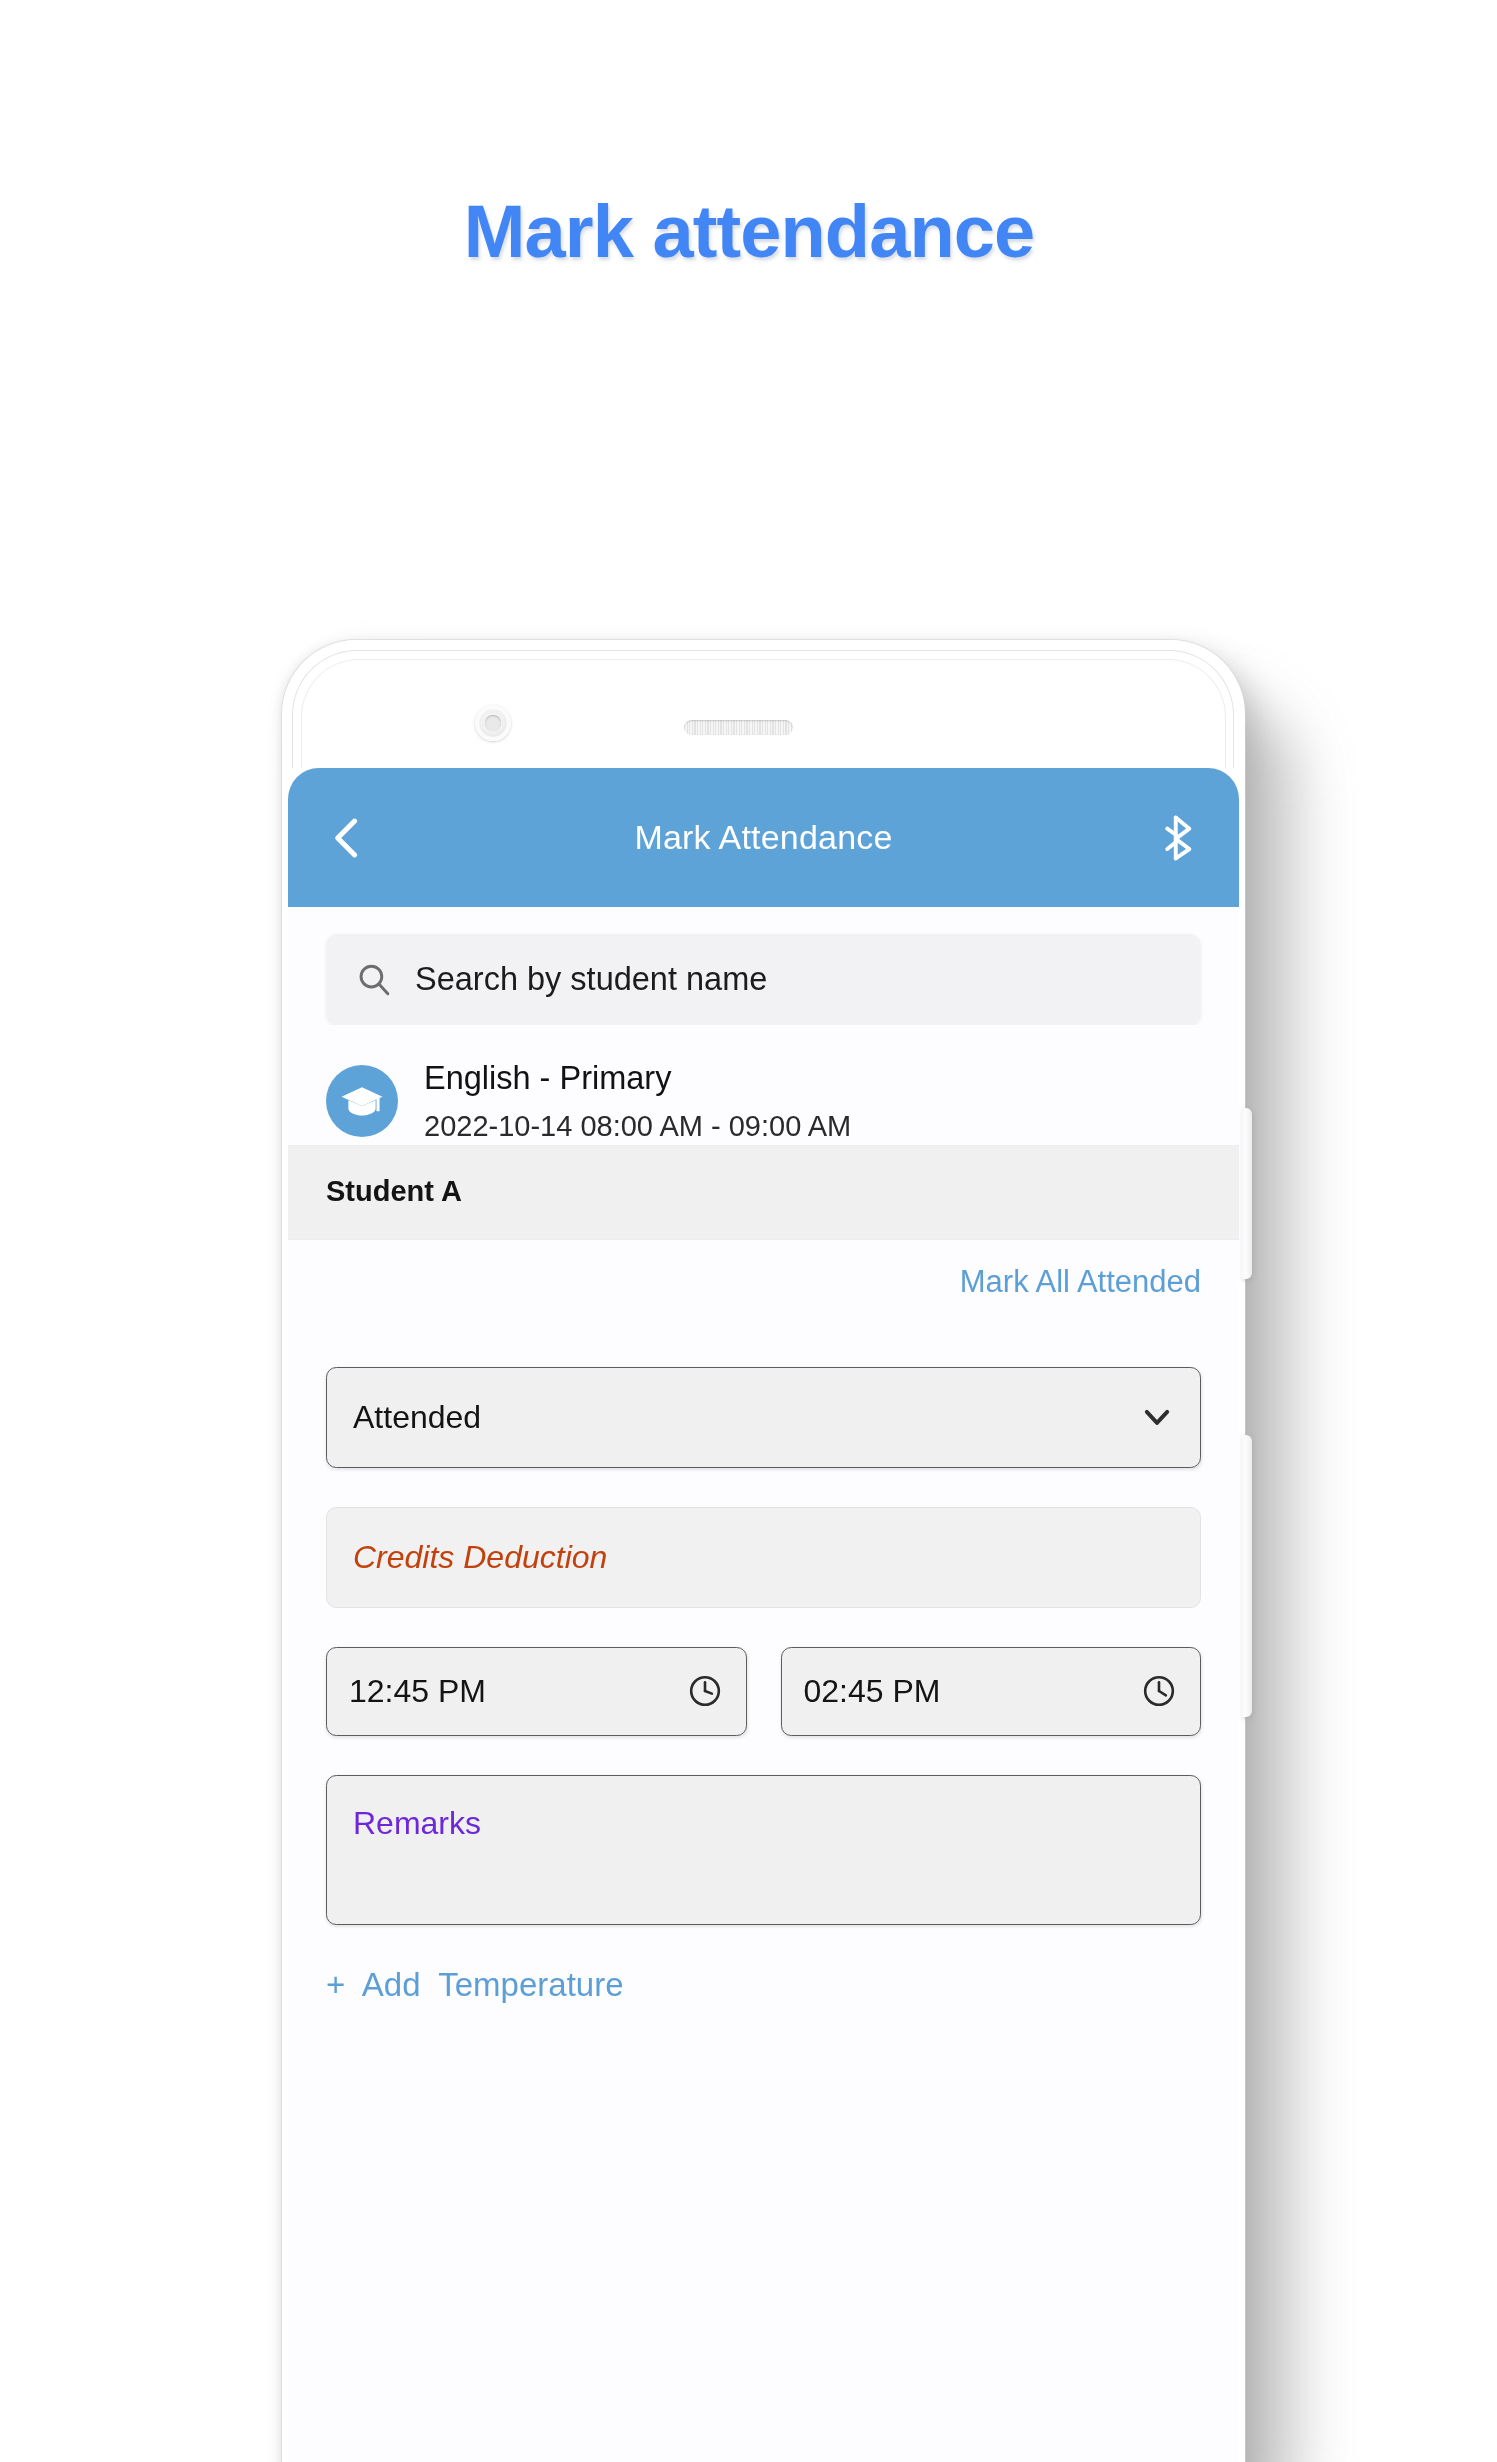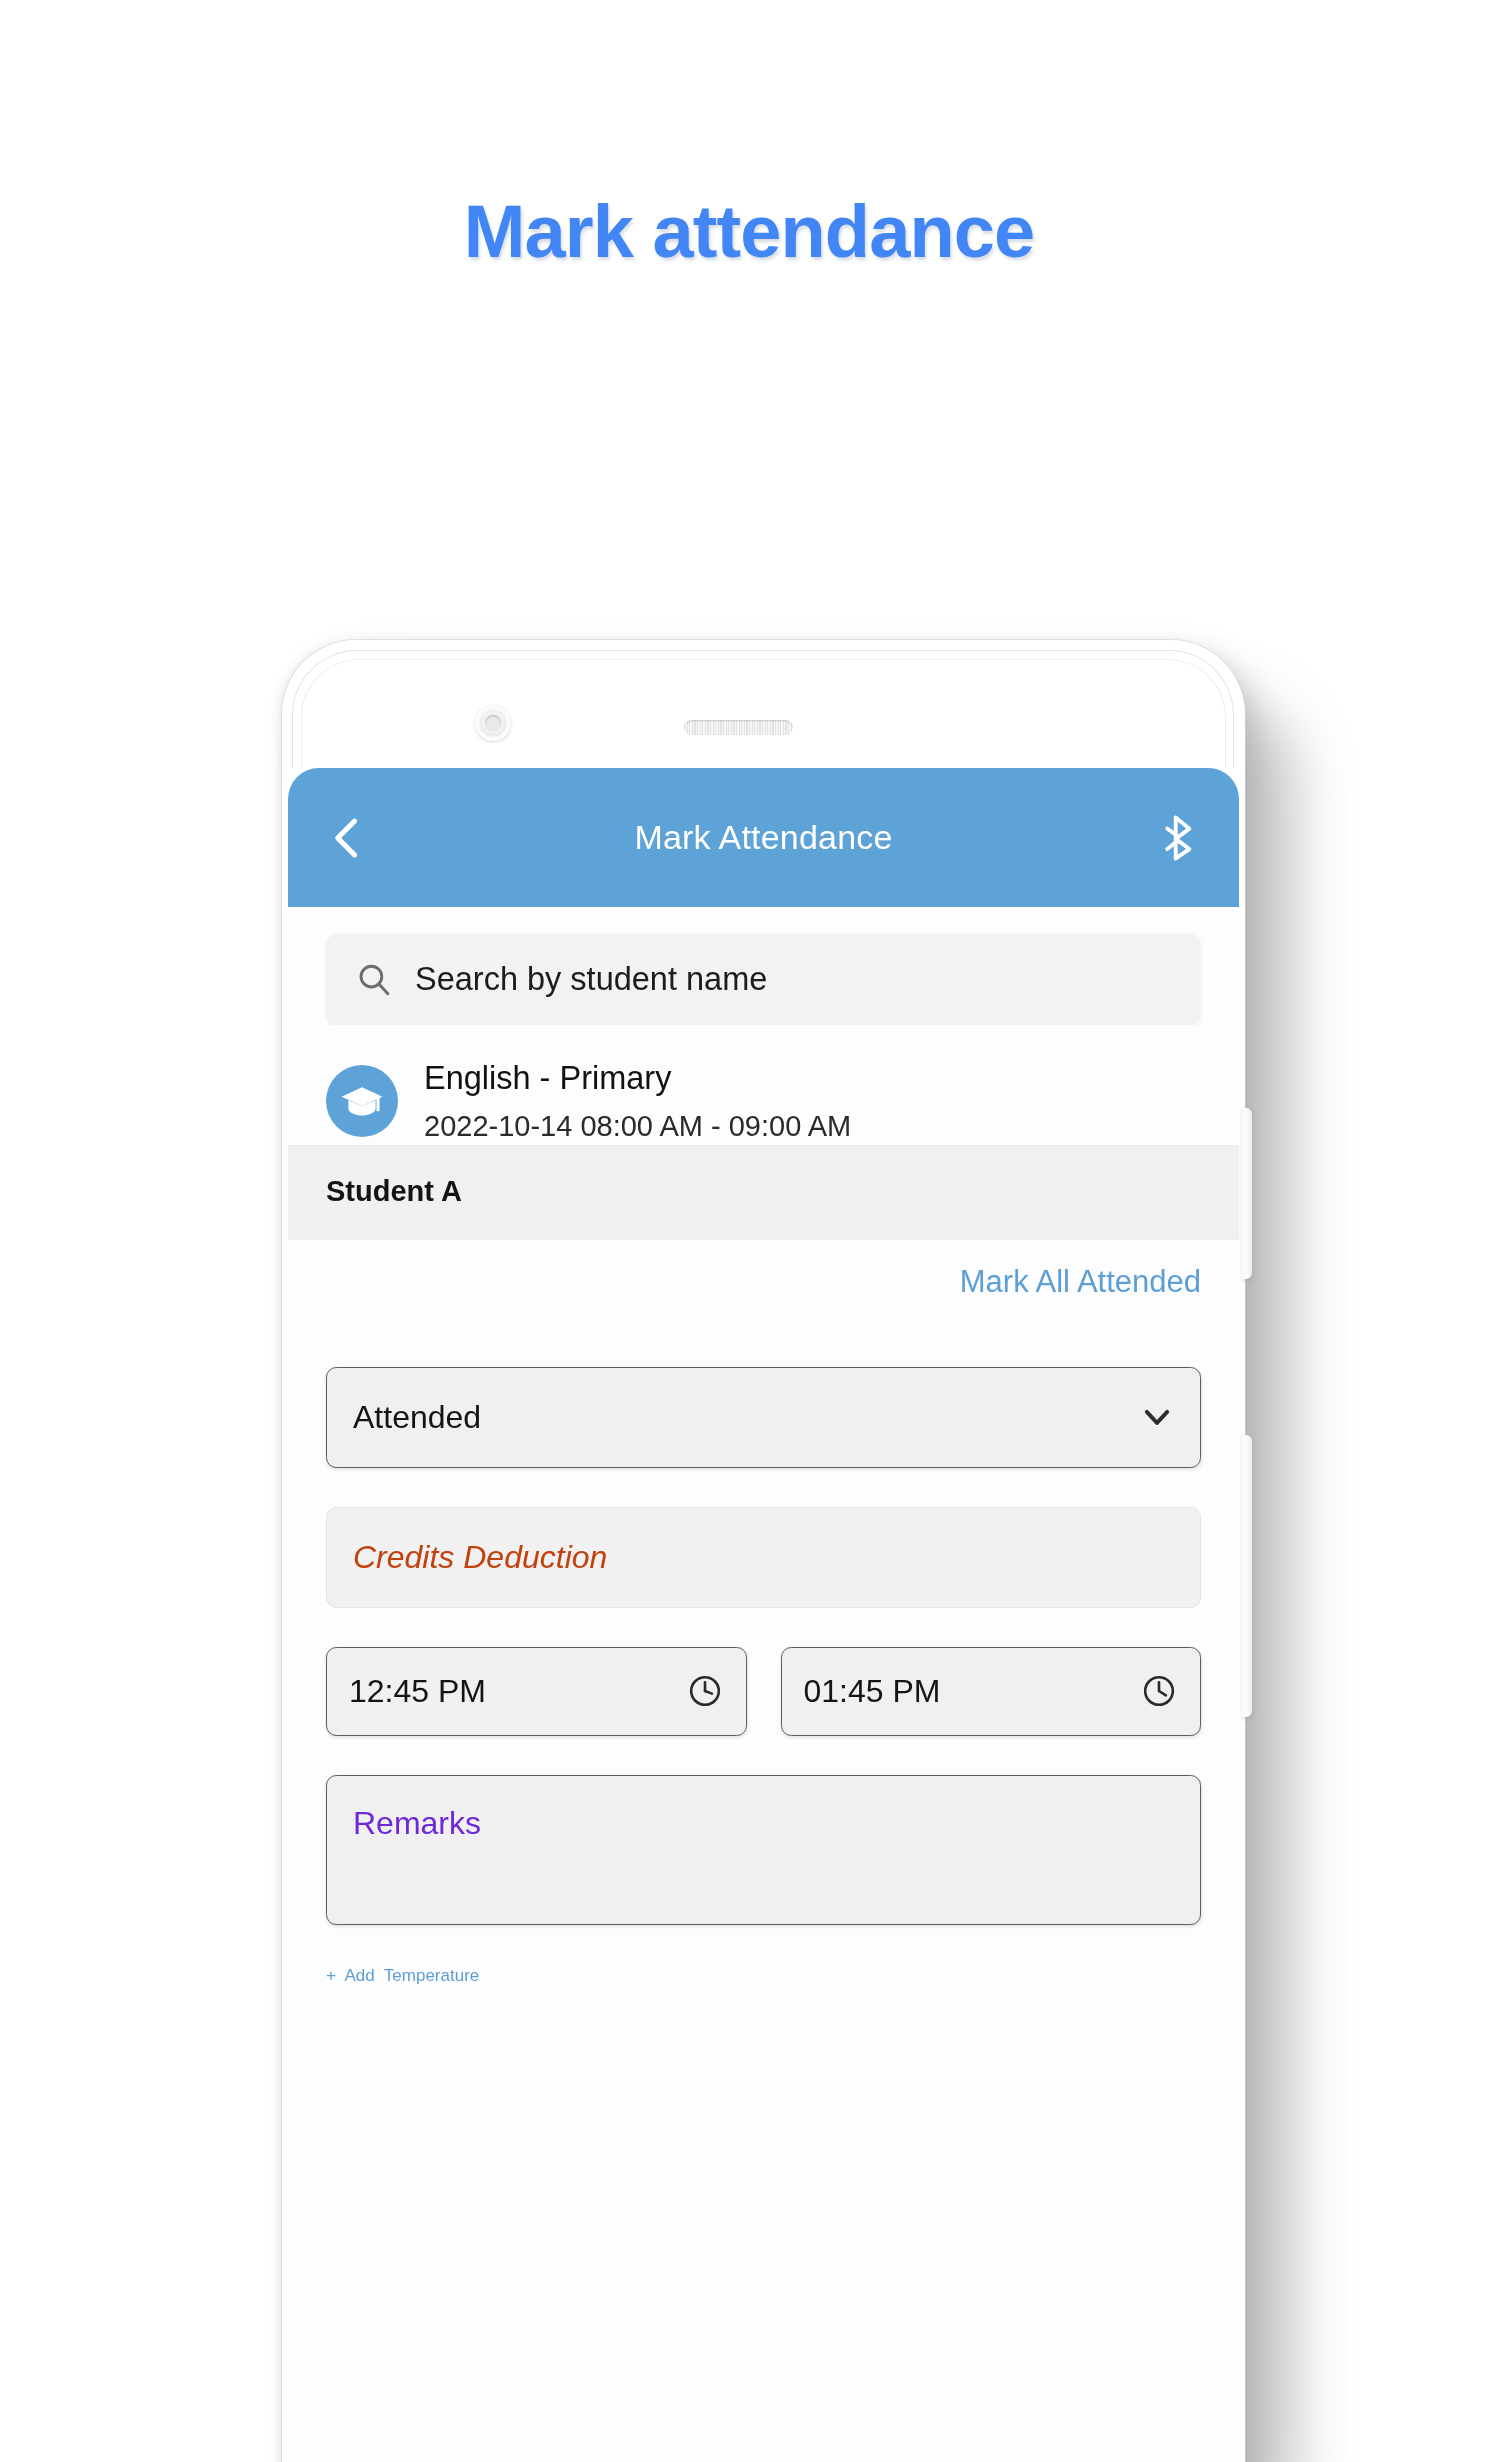--- a/index.html
+++ b/index.html
@@ -296,21 +296,21 @@
     border-radius: 10.3px;
     padding: 29px 26px 0 26px;
     box-shadow: 0.9px 1.7px 3.4px rgba(0,0,0,0.10);
     cursor: text;
   }
   #remarks-placeholder { font-size: 32px; color: #6d28d9; }
 
   #add-temp-wrap { margin-top: 41px; padding-bottom: 34px; }
   #add-temp-link {
     display: inline-block;
-    font-size: 17px;
+    font-size: 33px;
     color: #5c9fd6;
     cursor: pointer;
     white-space: pre;
   }
 </style>
 </head>
 <body>
 
 <div id="stage">
 
@@ -405,21 +405,21 @@
         <div id="time-row">
           <div class="time-field">
             <span class="time-value">12:45 PM</span>
             <svg class="time-icon" viewBox="0 0 44 44">
               <circle cx="22" cy="22" r="16" fill="none" stroke="#2a2a2a" stroke-width="3"></circle>
               <line x1="22" y1="22" x2="22" y2="12" stroke="#2a2a2a" stroke-width="3" stroke-linecap="round"></line>
               <line x1="22" y1="22" x2="30" y2="25" stroke="#2a2a2a" stroke-width="3" stroke-linecap="round"></line>
             </svg>
           </div>
           <div class="time-field">
-            <span class="time-value">01:45 PM</span>
+            <span class="time-value">02:45 PM</span>
             <svg class="time-icon" viewBox="0 0 44 44">
               <circle cx="22" cy="22" r="16" fill="none" stroke="#2a2a2a" stroke-width="3"></circle>
               <line x1="22" y1="22" x2="22" y2="12" stroke="#2a2a2a" stroke-width="3" stroke-linecap="round"></line>
               <line x1="22" y1="22" x2="30" y2="27" stroke="#2a2a2a" stroke-width="3" stroke-linecap="round"></line>
             </svg>
           </div>
         </div>
 
         <div id="remarks-field">
           <span id="remarks-placeholder">Remarks</span>

